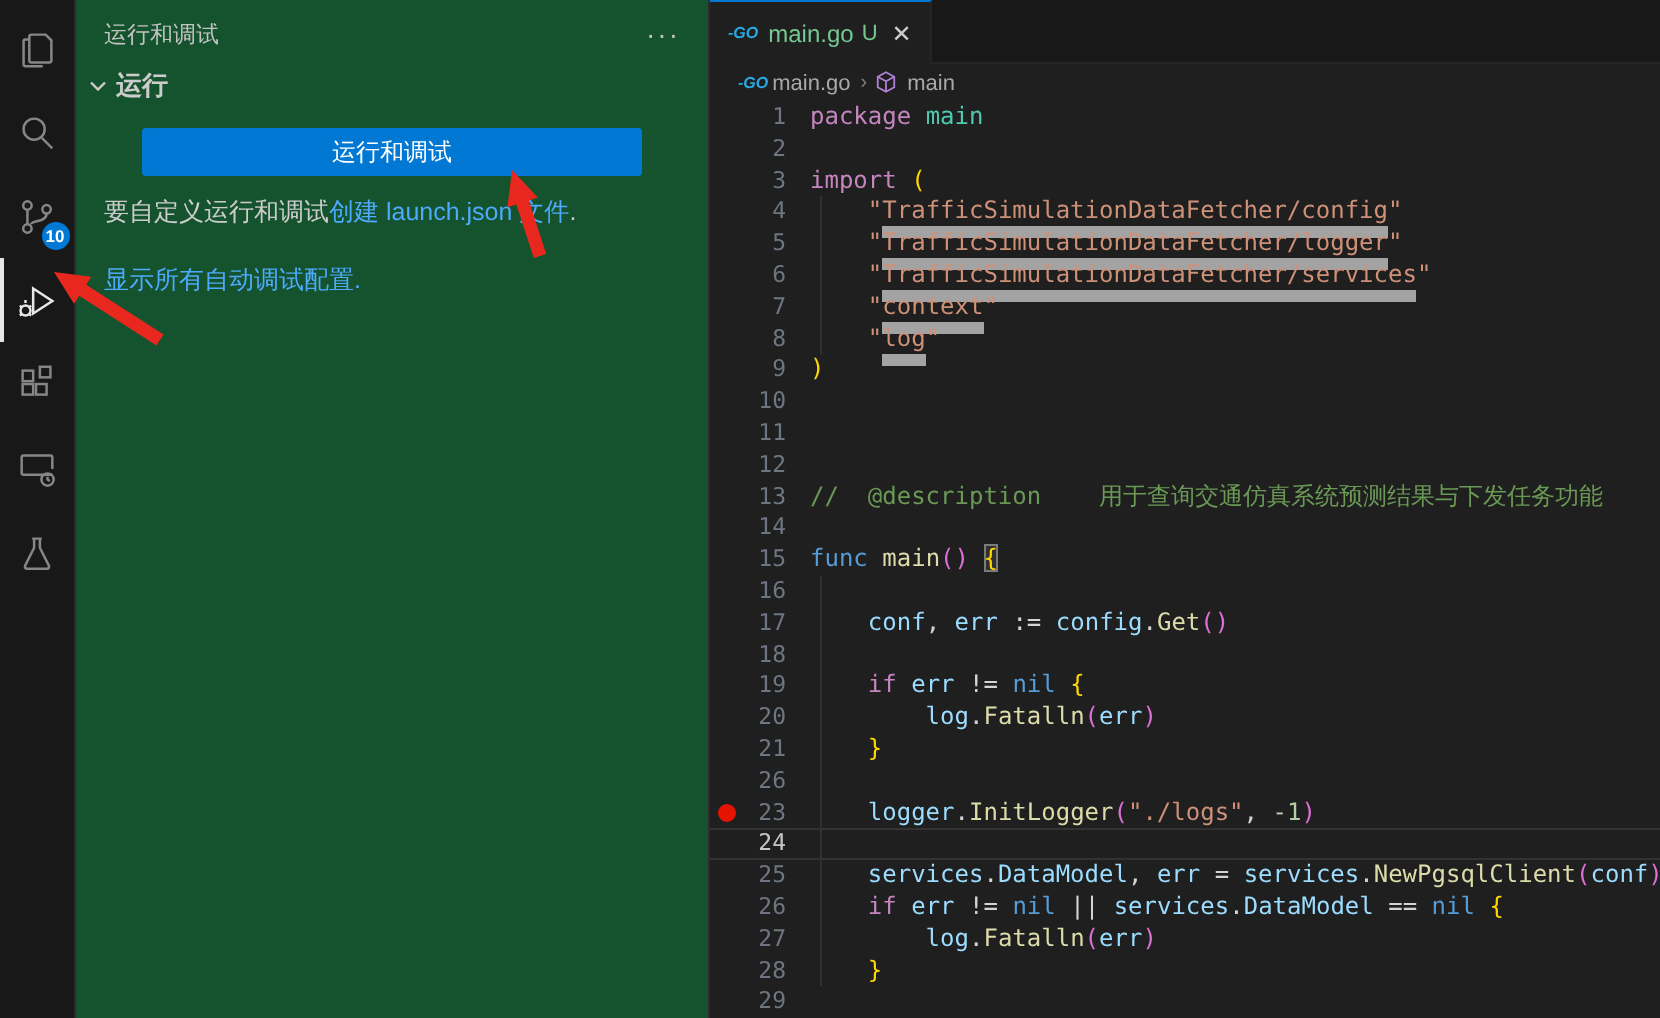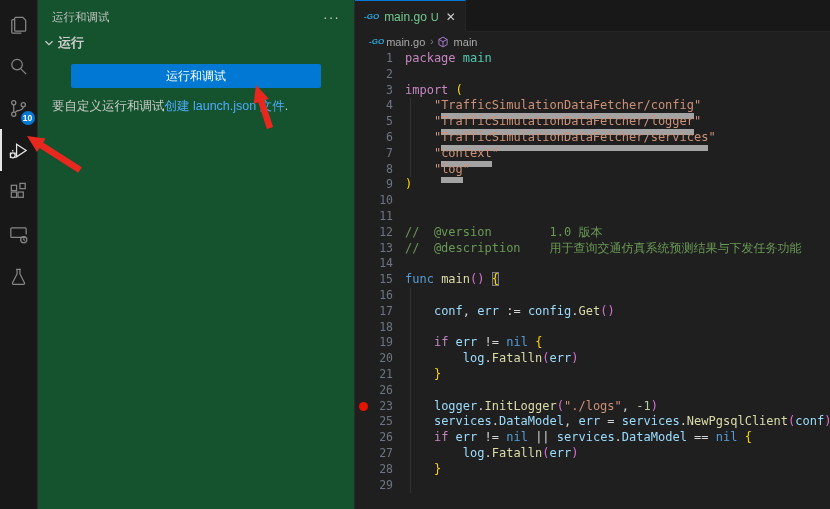--- a/index.html
+++ b/index.html
@@ -130,20 +130,21 @@
       <span class="sb-ellipsis">···</span>
     </div>
     <div class="sb-section">
       <svg viewBox="0 0 16 16">
           <path d="M4 6l4 4 4-4"></path>
         </svg>
       <span>运行</span>
     </div>
     <button class="run-btn">运行和调试</button>
     <p class="hint"><span>要自定义运行和调试</span><a>创建 launch.json 文件</a><span>.</span></p>
+    <p class="hint second"><a>显示所有自动调试配置.</a></p>
   </div>
 
   <div class="editor-col">
     <div class="tabbar">
       <div class="tab">
         <span class="go-icon">GO</span>
         <span class="tab-label">main.go</span>
         <span class="tab-dirty">U</span>
         <span class="tab-close">✕</span>
       </div>
@@ -167,32 +168,33 @@
         <div class="line"><div class="gutter"><div class="glyph"></div><span class="num">2</span></div><span class="content"></span></div>
         <div class="line"><div class="gutter"><div class="glyph"></div><span class="num">3</span></div><span class="content"><span class="tk-kw">import</span><span> </span><span class="tk-b1">(</span></span></div>
         <div class="line"><div class="gutter"><div class="glyph"></div><span class="num">4</span></div><span class="content"><span>    </span><span class="tk-st">"</span><span class="tk-su">TrafficSimulationDataFetcher/config</span><span class="tk-st">"</span></span></div>
         <div class="line"><div class="gutter"><div class="glyph"></div><span class="num">5</span></div><span class="content"><span>    </span><span class="tk-st">"</span><span class="tk-su">TrafficSimulationDataFetcher/logger</span><span class="tk-st">"</span></span></div>
         <div class="line"><div class="gutter"><div class="glyph"></div><span class="num">6</span></div><span class="content"><span>    </span><span class="tk-st">"</span><span class="tk-su">TrafficSimulationDataFetcher/services</span><span class="tk-st">"</span></span></div>
         <div class="line"><div class="gutter"><div class="glyph"></div><span class="num">7</span></div><span class="content"><span>    </span><span class="tk-st">"</span><span class="tk-su">context</span><span class="tk-st">"</span></span></div>
         <div class="line"><div class="gutter"><div class="glyph"></div><span class="num">8</span></div><span class="content"><span>    </span><span class="tk-st">"</span><span class="tk-su">log</span><span class="tk-st">"</span></span></div>
         <div class="line"><div class="gutter"><div class="glyph"></div><span class="num">9</span></div><span class="content"><span class="tk-b1">)</span></span></div>
         <div class="line"><div class="gutter"><div class="glyph"></div><span class="num">10</span></div><span class="content"></span></div>
         <div class="line"><div class="gutter"><div class="glyph"></div><span class="num">11</span></div></div>
-        <div class="line"><div class="gutter"><div class="glyph"></div><span class="num">12</span></div><span class="content"><span class="tk-cm">//  @version        1.0 版本</span></span></div>
+        <div class="line"><div class="gutter"><div class="glyph"></div><span class="num">12</span></div></div>
         <div class="line"><div class="gutter"><div class="glyph"></div><span class="num">13</span></div><span class="content"><span class="tk-cm">//  @description    用于查询交通仿真系统预测结果与下发任务功能</span></span></div>
         <div class="line"><div class="gutter"><div class="glyph"></div><span class="num">14</span></div><span class="content"></span></div>
         <div class="line"><div class="gutter"><div class="glyph"></div><span class="num">15</span></div><span class="content"><span class="tk-kb">func</span><span> </span><span class="tk-fn">main</span><span class="tk-b2">(</span><span class="tk-b2">)</span><span> </span><span class="tk-b1 tk-bm">{</span></span></div>
         <div class="line"><div class="gutter"><div class="glyph"></div><span class="num">16</span></div><span class="content"></span></div>
         <div class="line"><div class="gutter"><div class="glyph"></div><span class="num">17</span></div><span class="content"><span>    </span><span class="tk-va">conf</span><span class="tk-fg">,</span><span> </span><span class="tk-va">err</span><span> </span><span class="tk-fg">:=</span><span> </span><span class="tk-va">config</span><span class="tk-fg">.</span><span class="tk-fn">Get</span><span class="tk-b2">(</span><span class="tk-b2">)</span></span></div>
         <div class="line"><div class="gutter"><div class="glyph"></div><span class="num">18</span></div><span class="content"></span></div>
         <div class="line"><div class="gutter"><div class="glyph"></div><span class="num">19</span></div><span class="content"><span>    </span><span class="tk-kw">if</span><span> </span><span class="tk-va">err</span><span> </span><span class="tk-fg">!=</span><span> </span><span class="tk-kb">nil</span><span> </span><span class="tk-b1">{</span></span></div>
         <div class="line"><div class="gutter"><div class="glyph"></div><span class="num">20</span></div><span class="content"><span>        </span><span class="tk-va">log</span><span class="tk-fg">.</span><span class="tk-fn">Fatalln</span><span class="tk-b2">(</span><span class="tk-va">err</span><span class="tk-b2">)</span></span></div>
         <div class="line"><div class="gutter"><div class="glyph"></div><span class="num">21</span></div><span class="content"><span>    </span><span class="tk-b1">}</span></span></div>
         <div class="line"><div class="gutter"><div class="glyph"></div><span class="num">26</span></div><span class="content"></span></div>
         <div class="line"><div class="gutter"><div class="glyph"><span class="bp"></span></div><span class="num">23</span></div><span class="content"><span>    </span><span class="tk-va">logger</span><span class="tk-fg">.</span><span class="tk-fn">InitLogger</span><span class="tk-b2">(</span><span class="tk-st">"./logs"</span><span class="tk-fg">,</span><span> </span><span class="tk-nu">-1</span><span class="tk-b2">)</span></span></div>
+        <div class="line active"><div class="gutter"><div class="glyph"></div><span class="num">24</span></div><span class="content"></span></div>
         <div class="line"><div class="gutter"><div class="glyph"></div><span class="num">25</span></div><span class="content"><span>    </span><span class="tk-va">services</span><span class="tk-fg">.</span><span class="tk-va">DataModel</span><span class="tk-fg">,</span><span> </span><span class="tk-va">err</span><span> </span><span class="tk-fg">=</span><span> </span><span class="tk-va">services</span><span class="tk-fg">.</span><span class="tk-fn">NewPgsqlClient</span><span class="tk-b2">(</span><span class="tk-va">conf</span><span class="tk-b2">)</span></span></div>
         <div class="line"><div class="gutter"><div class="glyph"></div><span class="num">26</span></div><span class="content"><span>    </span><span class="tk-kw">if</span><span> </span><span class="tk-va">err</span><span> </span><span class="tk-fg">!=</span><span> </span><span class="tk-kb">nil</span><span> </span><span class="tk-fg">||</span><span> </span><span class="tk-va">services</span><span class="tk-fg">.</span><span class="tk-va">DataModel</span><span> </span><span class="tk-fg">==</span><span> </span><span class="tk-kb">nil</span><span> </span><span class="tk-b1">{</span></span></div>
         <div class="line"><div class="gutter"><div class="glyph"></div><span class="num">27</span></div><span class="content"><span>        </span><span class="tk-va">log</span><span class="tk-fg">.</span><span class="tk-fn">Fatalln</span><span class="tk-b2">(</span><span class="tk-va">err</span><span class="tk-b2">)</span></span></div>
         <div class="line"><div class="gutter"><div class="glyph"></div><span class="num">28</span></div><span class="content"><span>    </span><span class="tk-b1">}</span></span></div>
         <div class="line"><div class="gutter"><div class="glyph"></div><span class="num">29</span></div><span class="content"></span></div>
       </div>
   </div>
 </div>
 
 <svg id="arrow-overlay">

